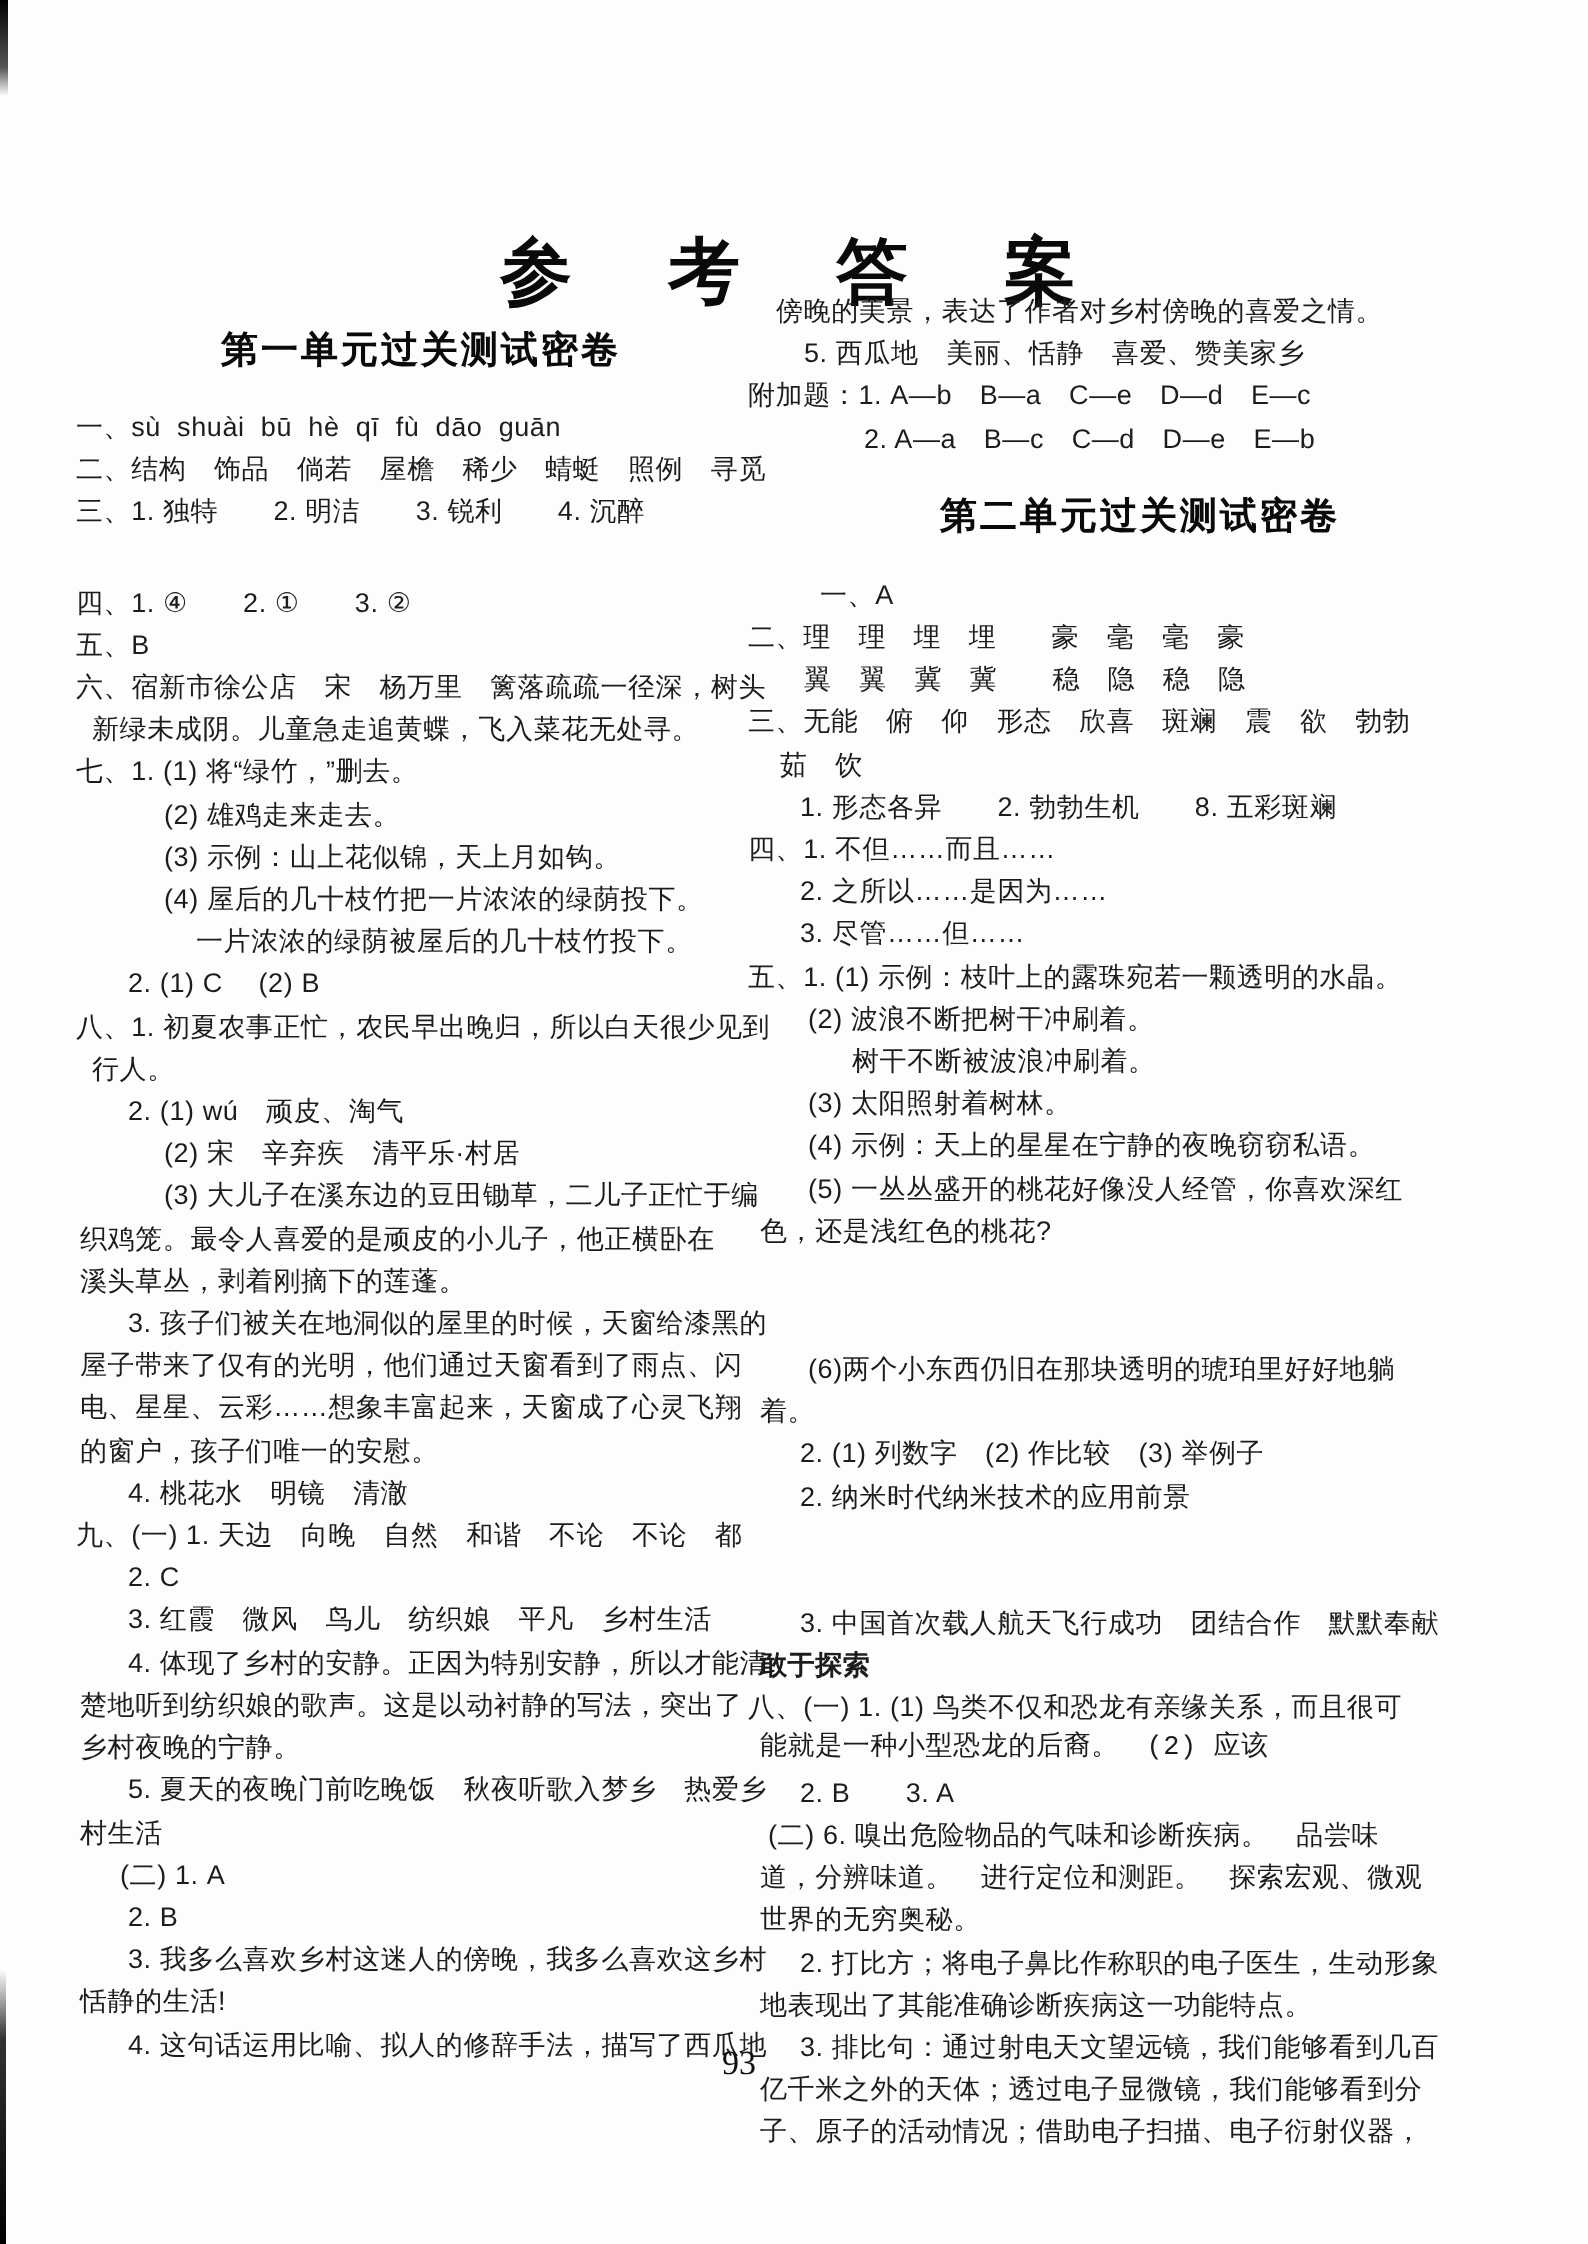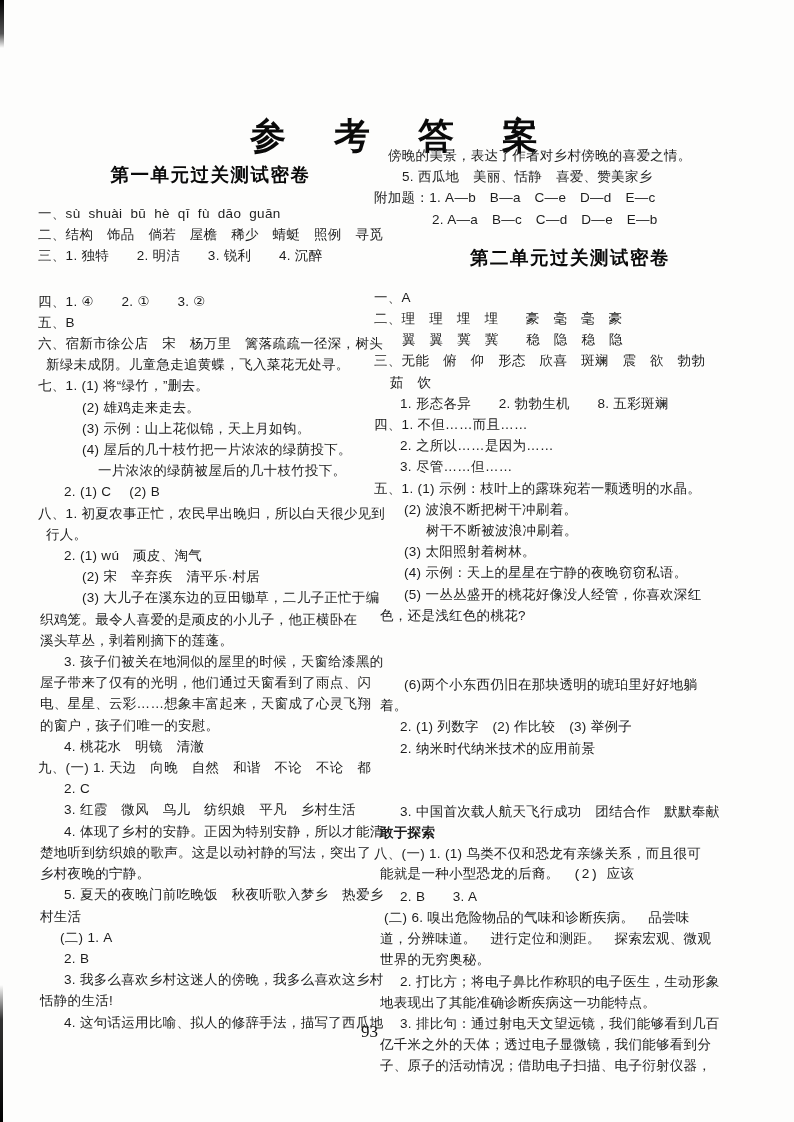--- a/index.html
+++ b/index.html
@@ -100,21 +100,21 @@
 
   <div class="col col-right">
     <div>
         <div class="line" style="padding-left: 14px;">傍晚的美景，表达了作者对乡村傍晚的喜爱之情。</div>
         <div class="line" style="padding-left: 28px;">5. 西瓜地　美丽、恬静　喜爱、赞美家乡</div>
         <div class="line" style="padding-left: 0px;">附加题：1. A—b　B—a　C—e　D—d　E—c</div>
         <div class="line" style="padding-left: 58px;">2. A—a　B—c　C—d　D—e　E—b</div>
       </div>
     <div class="col-header">第二单元过关测试密卷</div>
     <div>
-        <div class="line" style="padding-left: 0px;">一、A</div>
+        <div class="line" style="padding-left: 0px; margin-left: 36px;">一、A</div>
         <div class="line" style="padding-left: 0px;">二、理　理　埋　埋　　豪　毫　毫　豪</div>
         <div class="line" style="padding-left: 28px;">翼　翼　冀　冀　　稳　隐　稳　隐</div>
         <div class="line" style="padding-left: 0px;">三、无能　俯　仰　形态　欣喜　斑斓　震　欲　勃勃</div>
         <div class="line" style="padding-left: 16px;">茹　饮</div>
         <div class="line" style="padding-left: 26px;">1. 形态各异　　2. 勃勃生机　　8. 五彩斑斓</div>
         <div class="line" style="padding-left: 0px;">四、1. 不但……而且……</div>
         <div class="line" style="padding-left: 26px;">2. 之所以……是因为……</div>
         <div class="line" style="padding-left: 26px;">3. 尽管……但……</div>
         <div class="line" style="padding-left: 0px;">五、1. (1) 示例：枝叶上的露珠宛若一颗透明的水晶。</div>
         <div class="line" style="padding-left: 30px;">(2) 波浪不断把树干冲刷着。</div>

